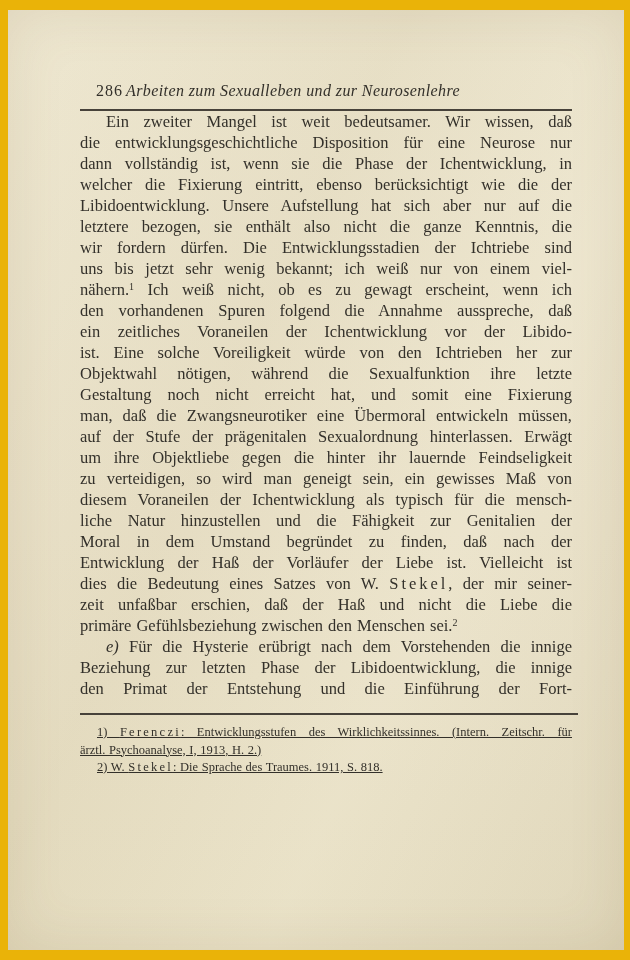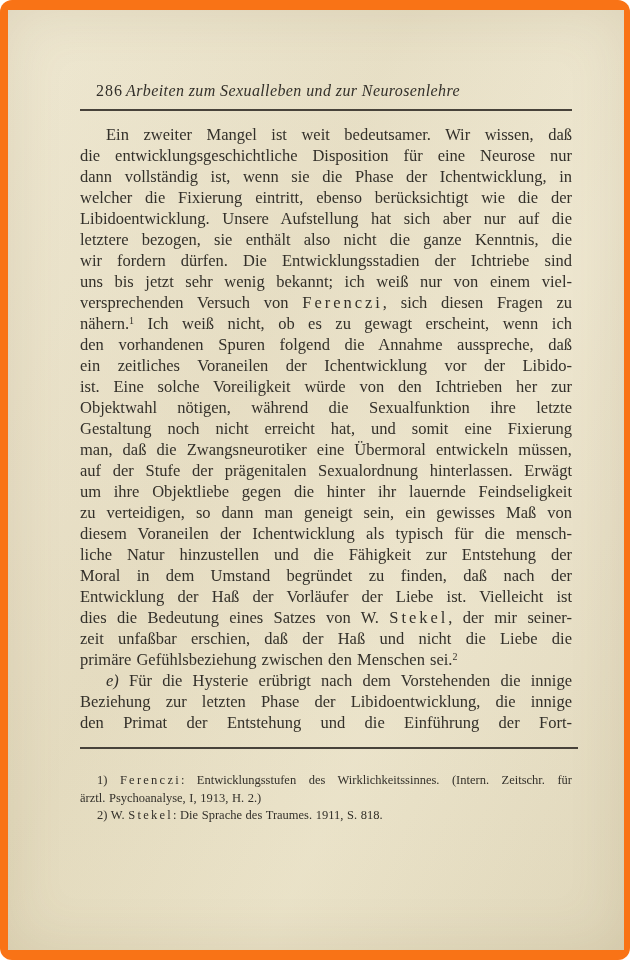--- a/index.html
+++ b/index.html
@@ -8,22 +8,21 @@
     background: #ffffff;
     width: 630px;
     height: 960px;
     overflow: hidden;
     font-family: "Liberation Serif", "DejaVu Serif", serif;
   }
   .scan-frame {
     position: relative;
     width: 630px;
     height: 960px;
-    background: #f97316;
-    border-radius: 12px;
+    background: #eab308;
   }
   .paper {
     position: absolute;
     left: 8px;
     top: 10px;
     width: 616px;
     height: 940px;
     background-image:
       linear-gradient(115deg, rgba(255,255,255,0.06), rgba(125,100,50,0.05) 38%, rgba(255,255,255,0.05) 66%, rgba(110,90,50,0.07)),
       linear-gradient(180deg, #ede6ce 0%, #ebe3ca 55%, #e8e0c4 100%);
@@ -54,21 +53,20 @@
     letter-spacing: 0.4px;
     white-space: nowrap;
   }
   .head-rule {
     border: none;
     border-top: 2px solid #47423a;
     margin: 7px 0 0 0;
     width: 492px;
   }
   .bodytext {
-    margin-top: 13px;
     font-size: 16.5px;
     word-spacing: 1px;
   }
   .line {
     height: 21px;
     line-height: 21px;
     text-align: justify;
     text-align-last: justify;
     white-space: nowrap;  
   }
@@ -83,23 +81,24 @@
     vertical-align: 5px;
     letter-spacing: 0;
   }
   .foot-rule {
     border: none;
     border-top: 2px solid #47423a;
     margin: 14px 0 0 0;
     width: 498px;
   }
   .footnotes {
-    margin-top: 23px;
+    margin-top: 9px;
     font-size: 12.5px;
     word-spacing: 0.5px;
+    text-decoration: underline;
   }
   .footnotes .line {
     height: 17.5px;
     line-height: 17.5px;
     white-space: normal;
   }
   .footnotes .line.indent { padding-left: 17px; }
 </style>
 </head>
 <body>
@@ -117,33 +116,32 @@
 
       <div class="bodytext" id="body-lines">
           <div class="line indent"><span>Ein zweiter Mangel ist weit bedeutsamer. Wir wissen, daß</span></div>
           <div class="line"><span>die entwicklungsgeschichtliche Disposition für eine Neurose nur</span></div>
           <div class="line"><span>dann vollständig ist, wenn sie die Phase der Ichentwicklung, in</span></div>
           <div class="line"><span>welcher die Fixierung eintritt, ebenso berücksichtigt wie die der</span></div>
           <div class="line"><span>Libidoentwicklung. Unsere Aufstellung hat sich aber nur auf die</span></div>
           <div class="line"><span>letztere bezogen, sie enthält also nicht die ganze Kenntnis, die</span></div>
           <div class="line"><span>wir fordern dürfen. Die Entwicklungsstadien der Ichtriebe sind</span></div>
           <div class="line"><span>uns bis jetzt sehr wenig bekannt; ich weiß nur von einem viel-</span></div>
-          <div class="line"><span>versprechenden Versuch von </span><span class="sperr">Ferenczi</span><span>, sich diesen Fragen zu</span></div>
           <div class="line"><span>nähern.</span><sup class="sup">1</sup><span> Ich weiß nicht, ob es zu gewagt erscheint, wenn ich</span></div>
           <div class="line"><span>den vorhandenen Spuren folgend die Annahme ausspreche, daß</span></div>
           <div class="line"><span>ein zeitliches Voraneilen der Ichentwicklung vor der Libido-</span></div>
           <div class="line"><span>ist. Eine solche Voreiligkeit würde von den Ichtrieben her zur</span></div>
           <div class="line"><span>Objektwahl nötigen, während die Sexualfunktion ihre letzte</span></div>
           <div class="line"><span>Gestaltung noch nicht erreicht hat, und somit eine Fixierung</span></div>
           <div class="line"><span>man, daß die Zwangsneurotiker eine Übermoral entwickeln müssen,</span></div>
           <div class="line"><span>auf der Stufe der prägenitalen Sexualordnung hinterlassen. Erwägt</span></div>
           <div class="line"><span>um ihre Objektliebe gegen die hinter ihr lauernde Feindseligkeit</span></div>
-          <div class="line"><span>zu verteidigen, so dann man geneigt sein, ein gewisses Maß von</span></div>
+          <div class="line"><span>zu verteidigen, so wird man geneigt sein, ein gewisses Maß von</span></div>
           <div class="line"><span>diesem Voraneilen der Ichentwicklung als typisch für die mensch-</span></div>
-          <div class="line"><span>liche Natur hinzustellen und die Fähigkeit zur Entstehung der</span></div>
+          <div class="line"><span>liche Natur hinzustellen und die Fähigkeit zur Genitalien der</span></div>
           <div class="line"><span>Moral in dem Umstand begründet zu finden, daß nach der</span></div>
           <div class="line"><span>Entwicklung der Haß der Vorläufer der Liebe ist. Vielleicht ist</span></div>
           <div class="line"><span>dies die Bedeutung eines Satzes von W. </span><span class="sperr">Stekel</span><span>, der mir seiner-</span></div>
           <div class="line"><span>zeit unfaßbar erschien, daß der Haß und nicht die Liebe die</span></div>
           <div class="line last"><span>primäre Gefühlsbeziehung zwischen den Menschen sei.</span><sup class="sup">2</sup></div>
           <div class="line indent"><span class="it">e)</span><span> Für die Hysterie erübrigt nach dem Vorstehenden die innige</span></div>
           <div class="line"><span>Beziehung zur letzten Phase der Libidoentwicklung, die innige</span></div>
           <div class="line"><span>den Primat der Entstehung und die Einführung der Fort-</span></div>
         </div>
 

